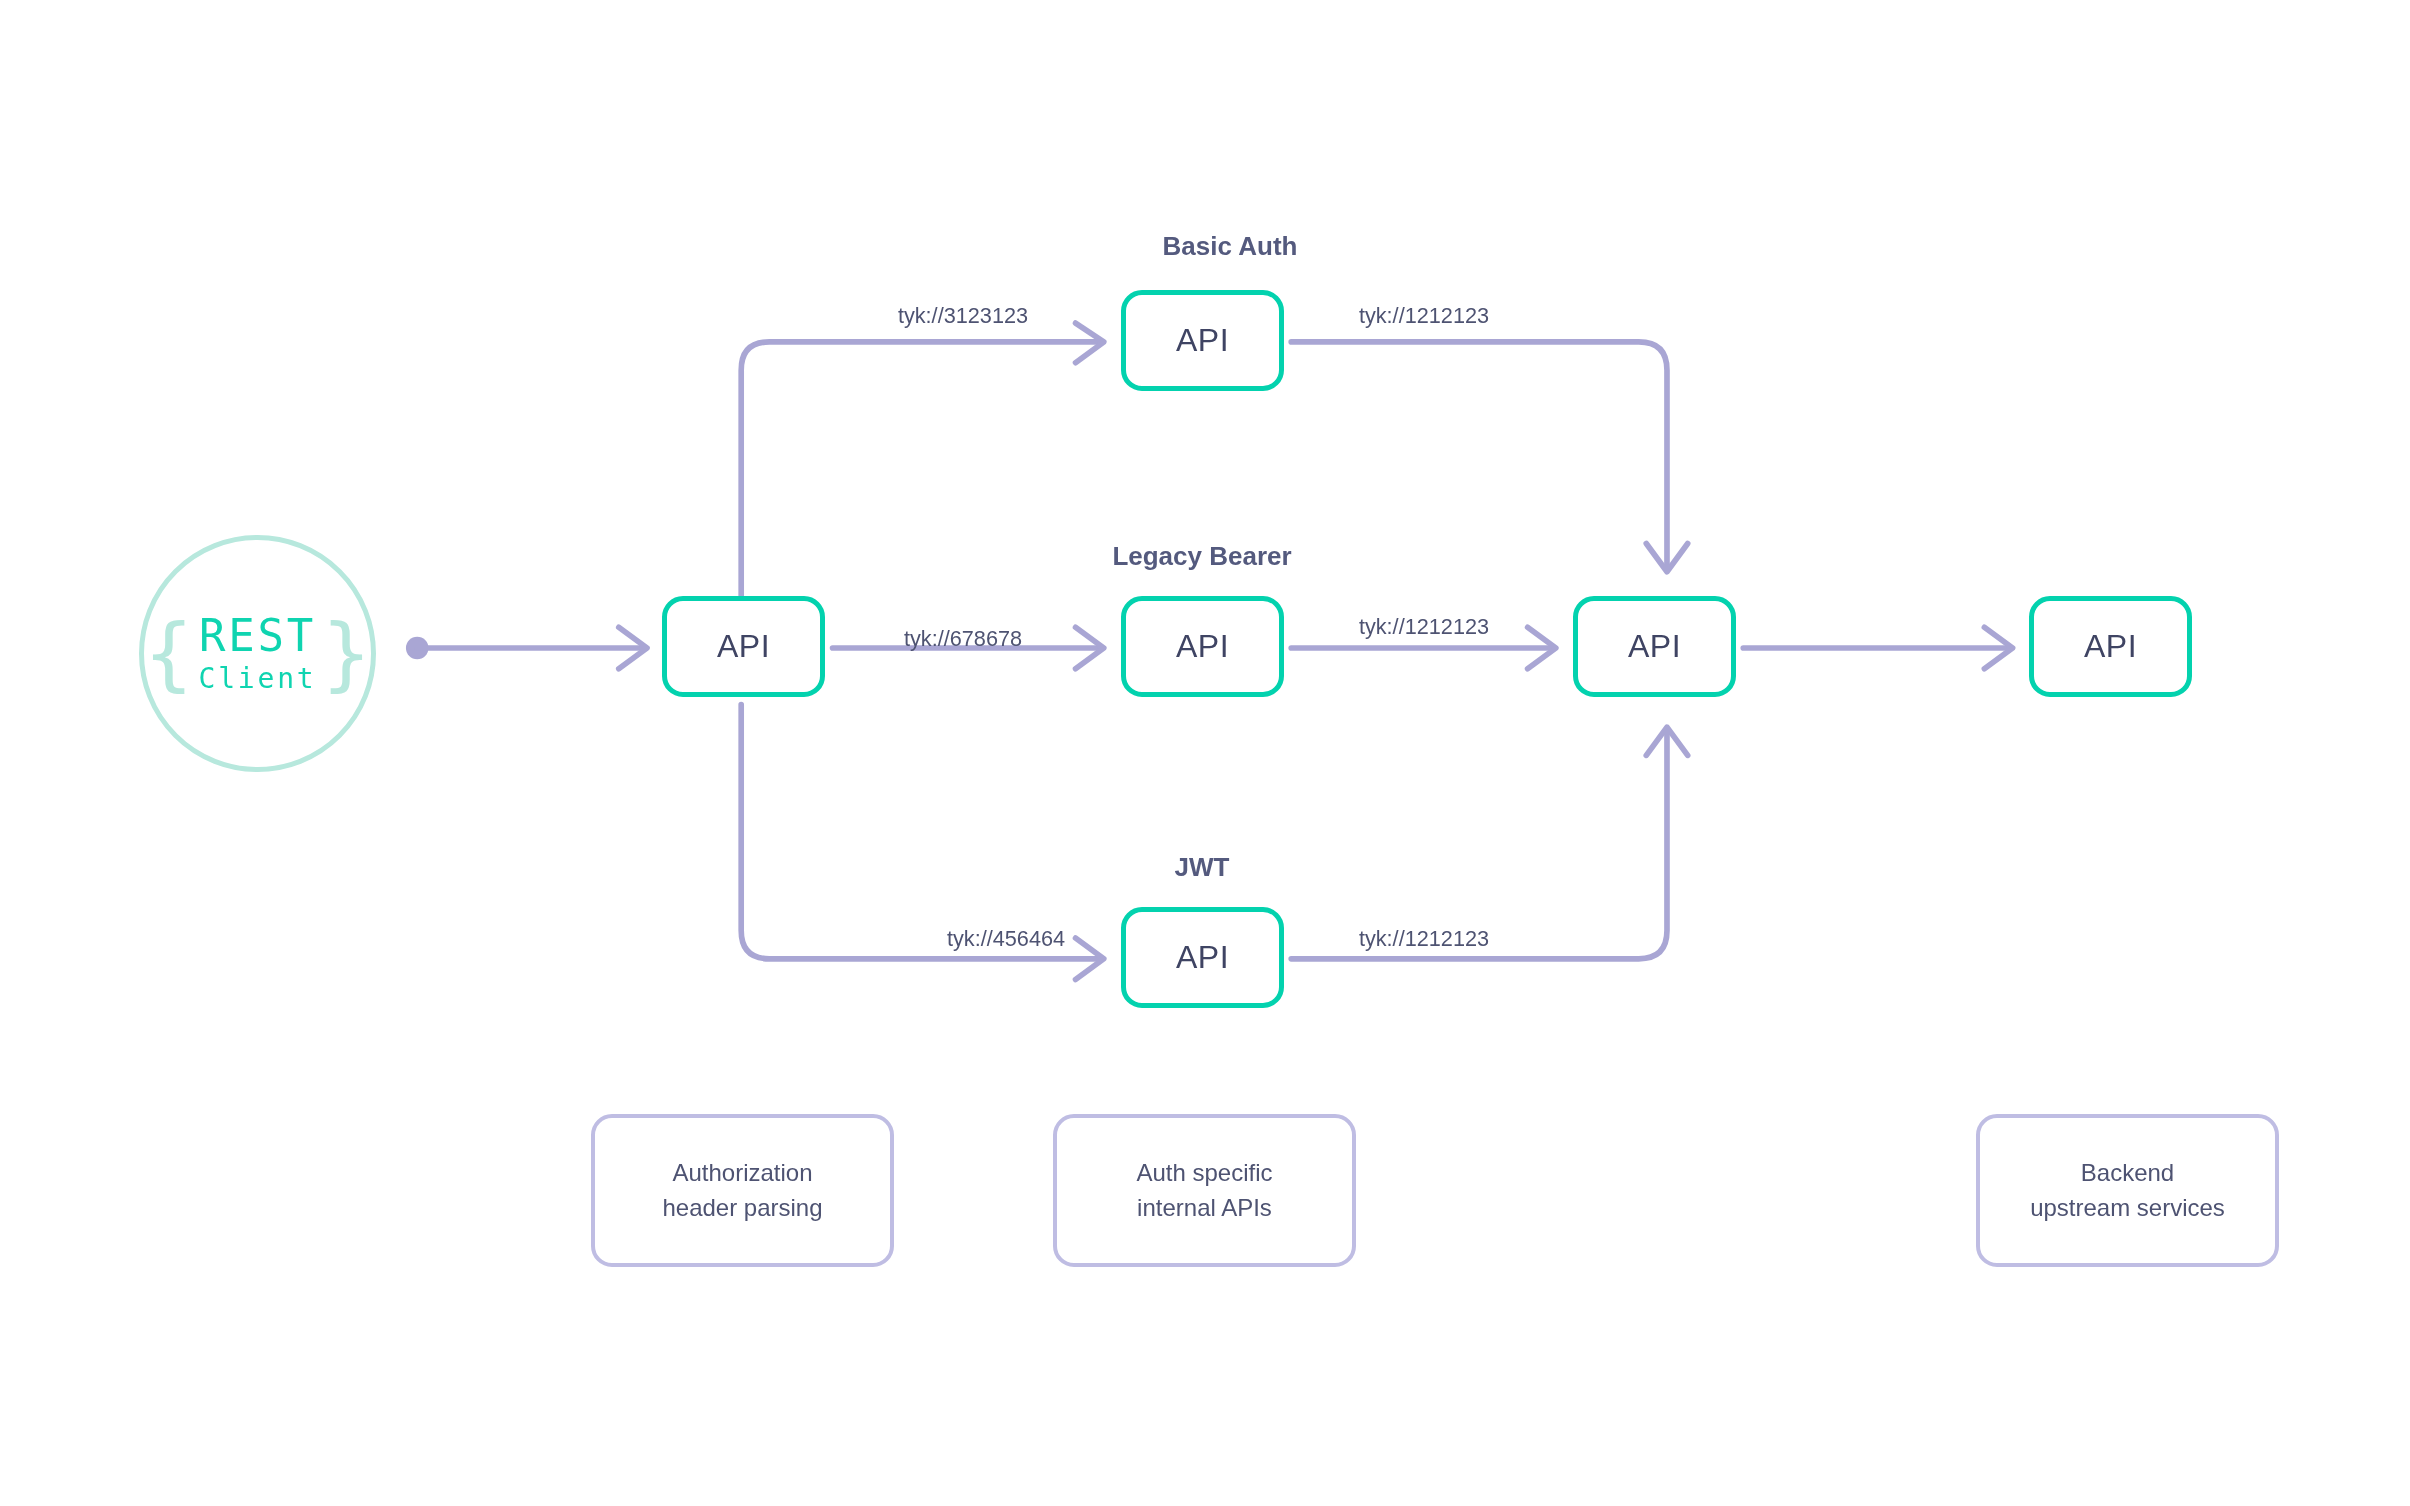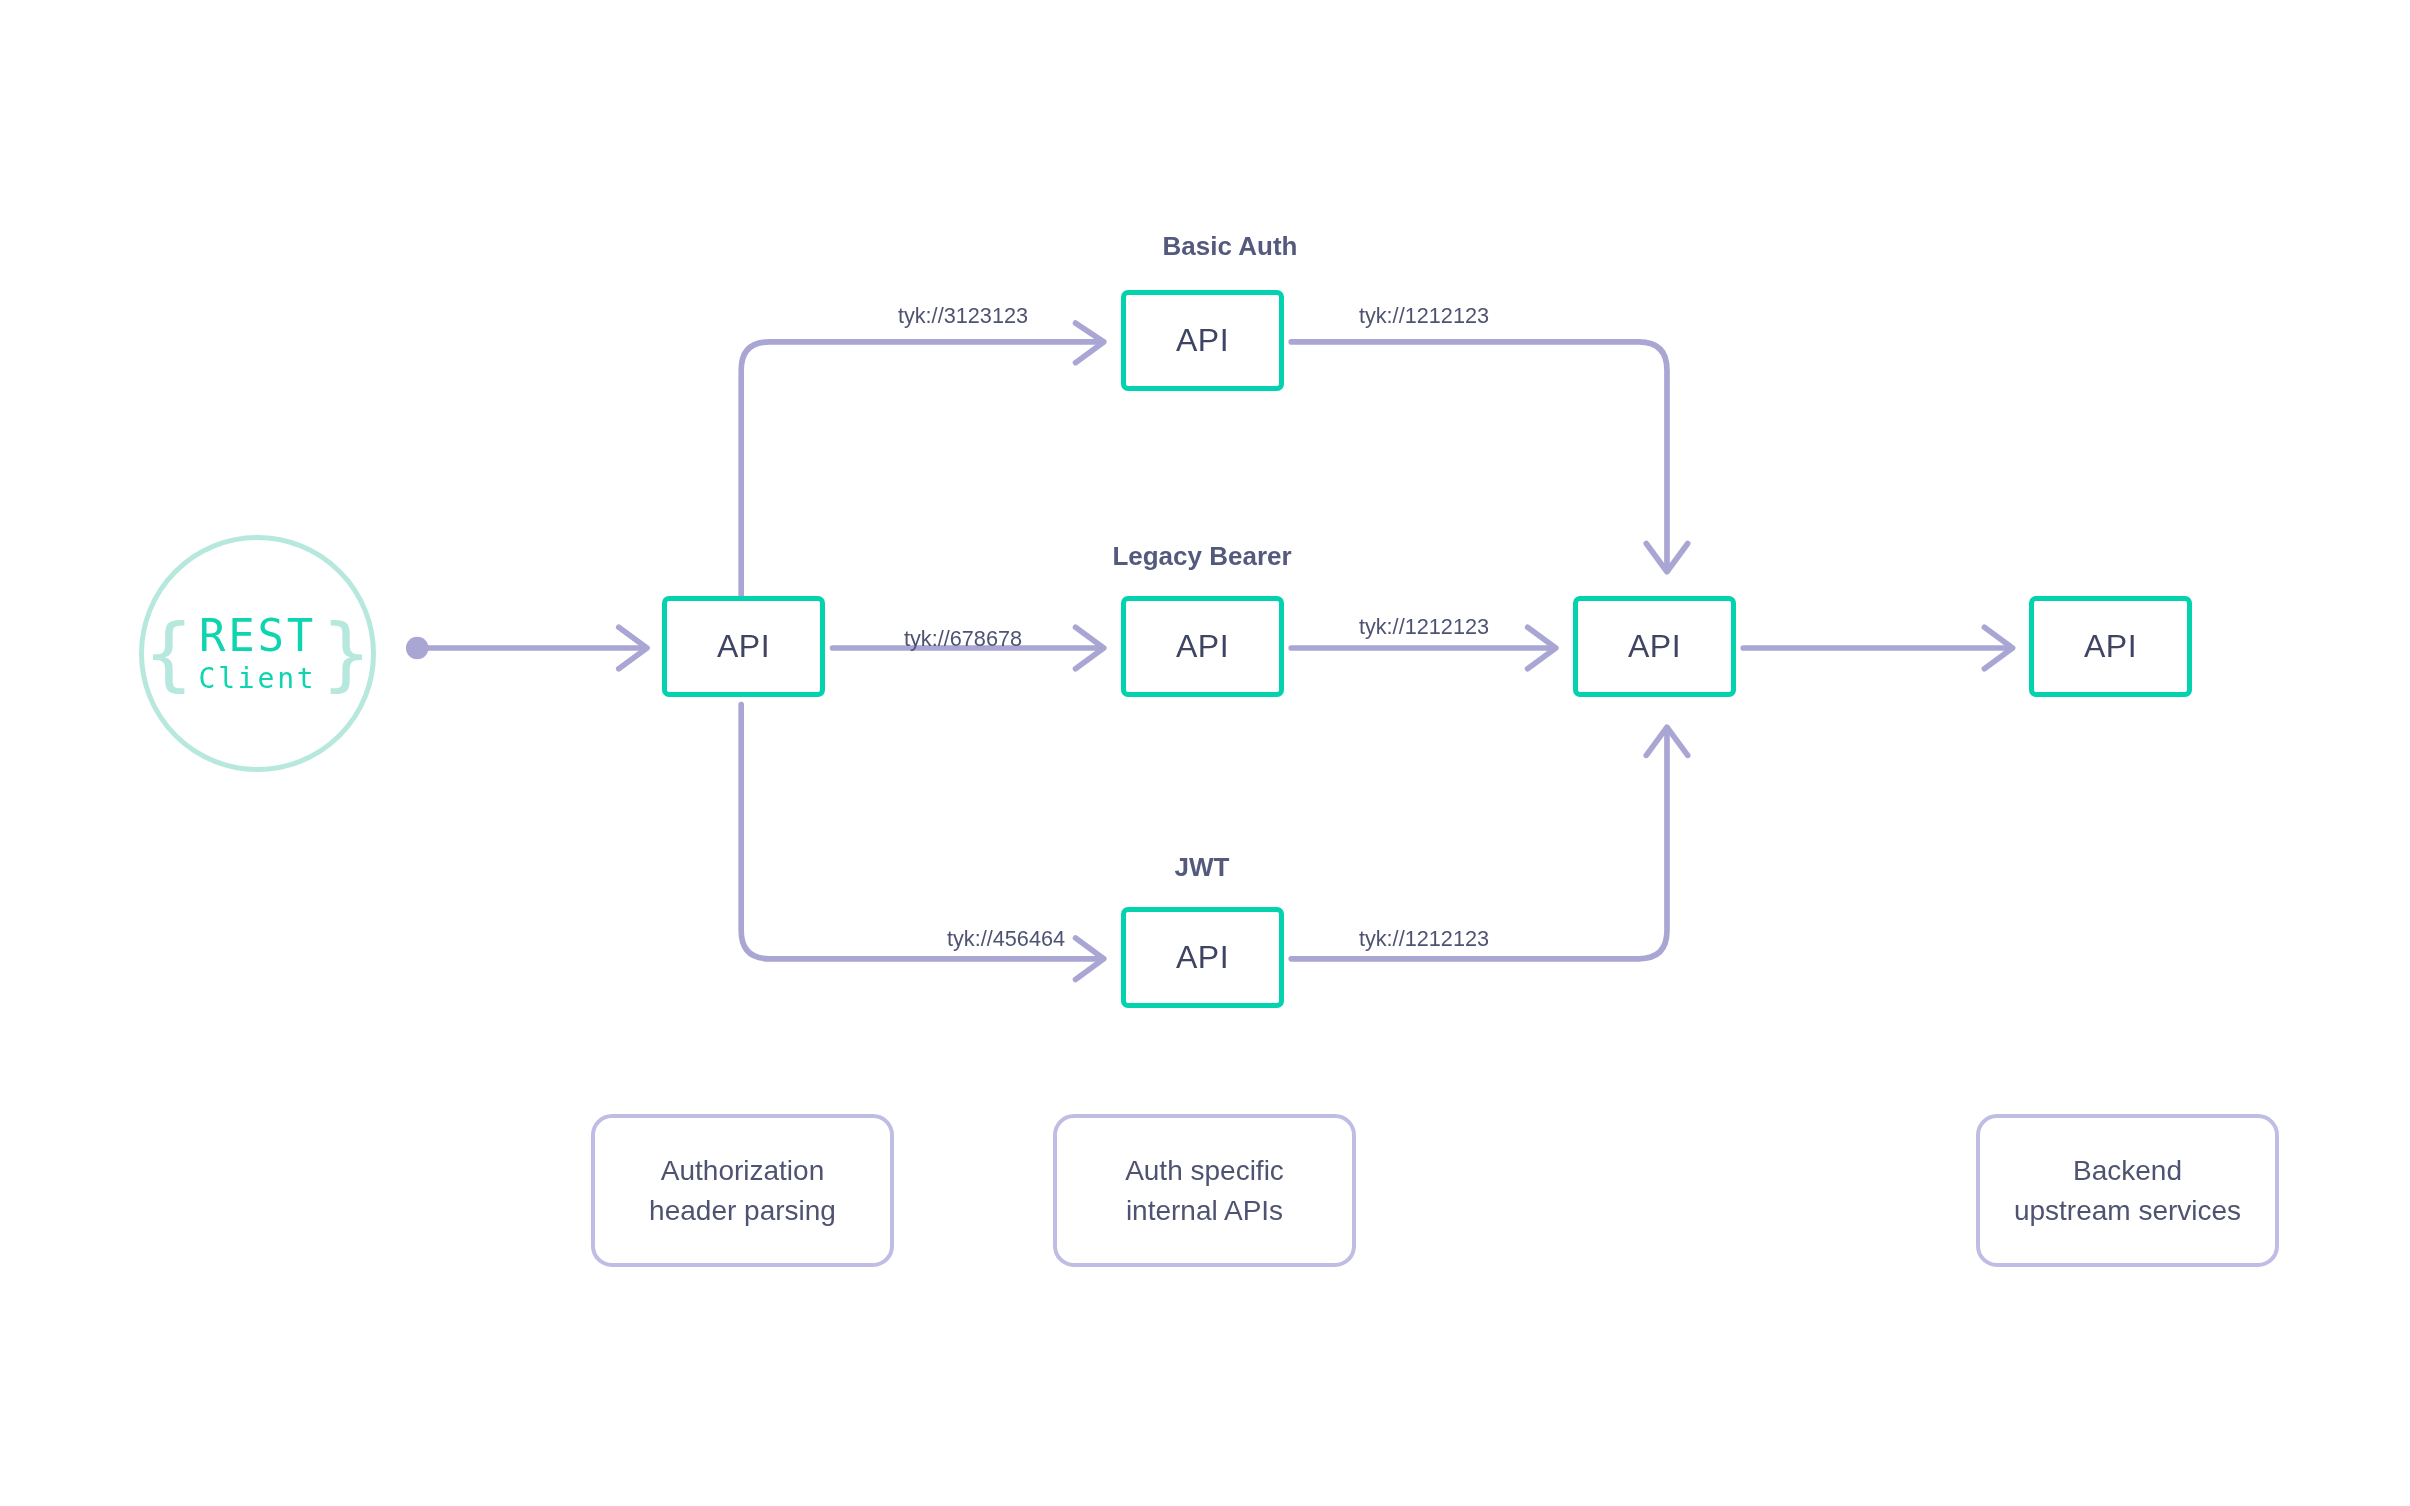--- a/index.html
+++ b/index.html
@@ -74,21 +74,21 @@
     letter-spacing: 2.8px;
     color: #0fd4b0;
     line-height: 1.25;
   }
 
   
   .api-node {
     position: absolute;
     box-sizing: border-box;
     border: 5.6px solid #03d2ae;
-    border-radius: 7px;
+    border-radius: 21px;
     background: #ffffff;
     display: flex;
     align-items: center;
     justify-content: center;
     color: #3f4463;
     font-size: 32px;
     letter-spacing: 0.5px;
   }
 
   
@@ -115,21 +115,21 @@
     position: absolute;
     box-sizing: border-box;
     border: 4.7px solid #bfbde3;
     border-radius: 21px;
     background: #ffffff;
     display: flex;
     align-items: center;
     justify-content: center;
     text-align: center;
     color: #4e5372;
-    font-size: 28px;
+    font-size: 24px;
     line-height: 1.42;
     padding: 5.6px 13px;
   }
 </style>
 </head>
 <body>
 
 <div id="canvas">
 
   <svg id="wires" viewBox="0 0 2560 1600" width="2411" height="1507" xmlns="http://www.w3.org/2000/svg">

